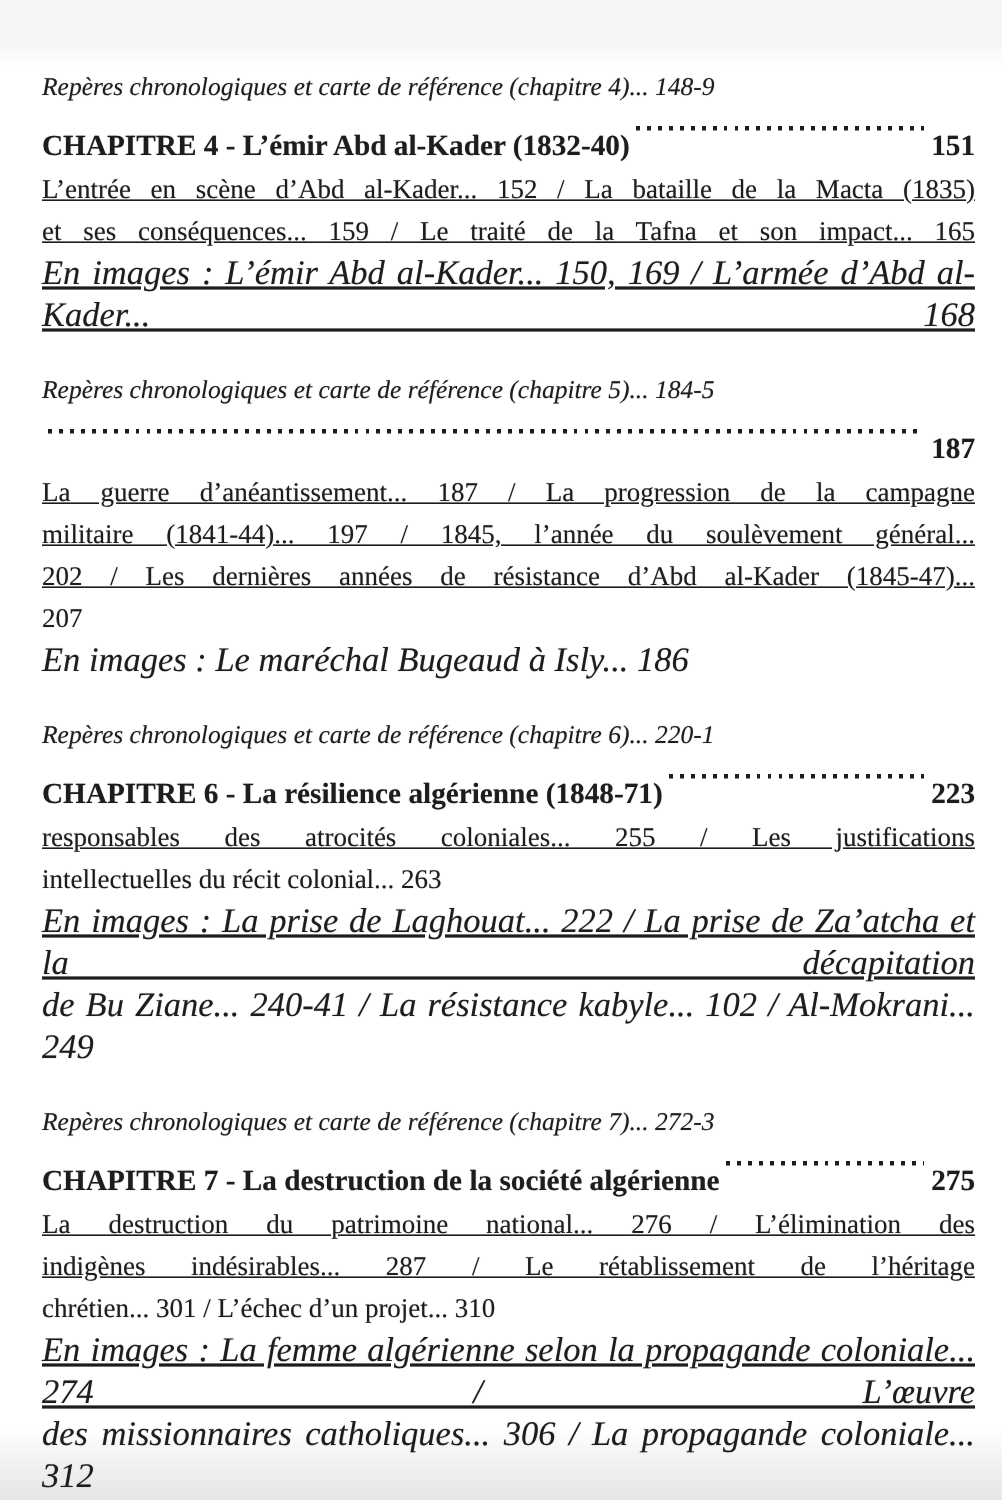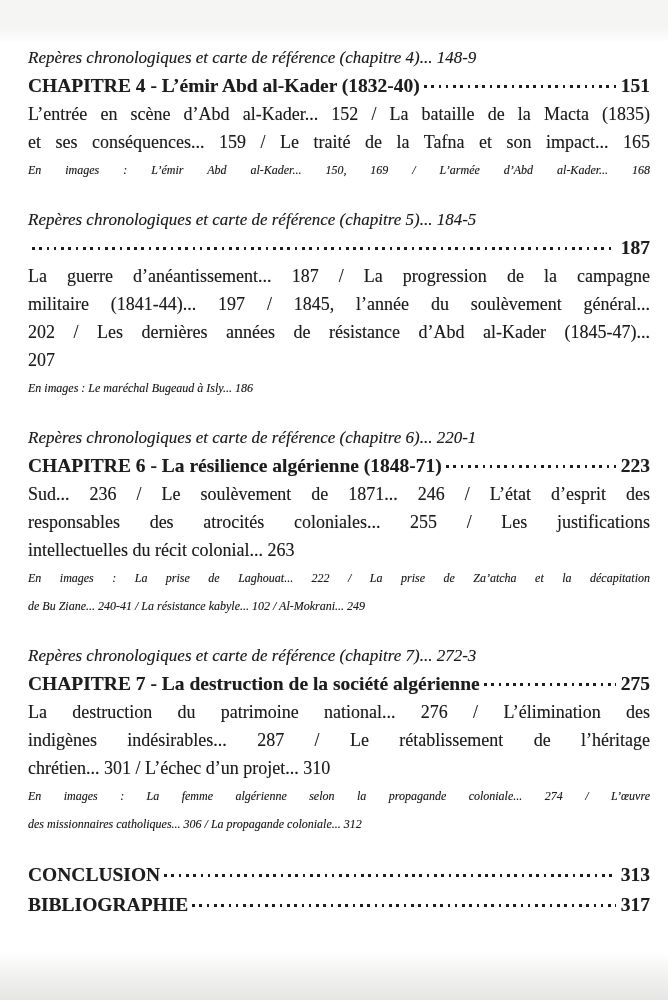--- a/index.html
+++ b/index.html
@@ -30,50 +30,51 @@
   .line { line-height: 28px; }
 
   .reperes {
     font-style: italic;
     font-size: 17px;
     line-height: 28px;
   }
 
   .chapter-line {
     display: flex;
-    align-items: center;
+    align-items: flex-start;
     font-weight: bold;
     font-size: 19.5px;
     line-height: 28px;
+    margin-top: 12px;
   }
 
   .ch-title, .ch-page, .f-label, .f-page { white-space: nowrap; }
 
   .leader {
     flex: 1 1 auto;
     height: 3px;
     margin: 0 5px 0 4px;
     background-image: repeating-linear-gradient(to right,
       currentColor 0 2.6px, transparent 2.6px 7.3px);
     background-repeat: repeat-x;
   }
 
   .body-line {
     font-size: 18px;
     text-align: justify;
   }
 
   .images-line {
     font-style: italic;
-    font-size: 12px;
+    font-size: 23px;
     text-align: justify;
   }
 
   
-  .jl { text-align-last: justify; }
+  .jl { text-align-last: justify; text-decoration: underline; }
 
   .toc-section { margin-bottom: 22px; }
 
   .toc-footer { margin-top: 19px; }
 
   .footer-line {
     display: flex;
     align-items: center;
     font-weight: bold;
     font-size: 19.5px;
@@ -119,21 +120,20 @@
   </section>
 
   <section class="toc-section">
     <div class="line reperes">Repères chronologiques et carte de référence (chapitre 6)... 220-1</div>
     <h2 class="chapter-line">
       <span class="ch-title">CHAPITRE 6 - La résilience algérienne (1848-71)</span>
       <span class="leader"></span>
       <span class="ch-page">223</span>
     </h2>
     <div class="body-lines">
-          <div class="body-line line jl">Sud... 236 / Le soulèvement de 1871... 246 / L’état d’esprit des</div>
           <div class="body-line line jl">responsables des atrocités coloniales... 255 / Les justifications</div>
           <div class="body-line line">intellectuelles du récit colonial... 263</div>
         </div>
     <div class="images-lines">
           <div class="images-line line jl">En images : La prise de Laghouat... 222 / La prise de Za’atcha et la décapitation</div>
           <div class="images-line line">de Bu Ziane... 240-41 / La résistance kabyle... 102 / Al-Mokrani... 249</div>
         </div>
   </section>
 
   <section class="toc-section">

